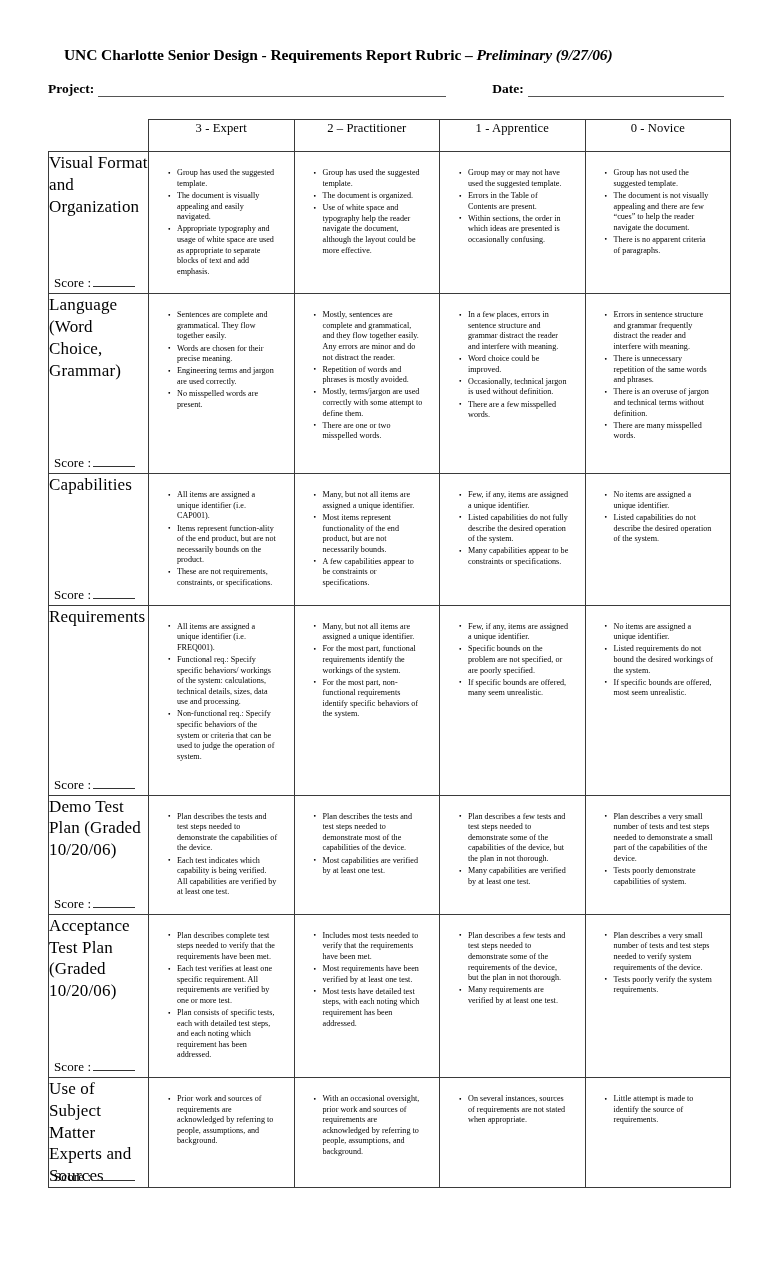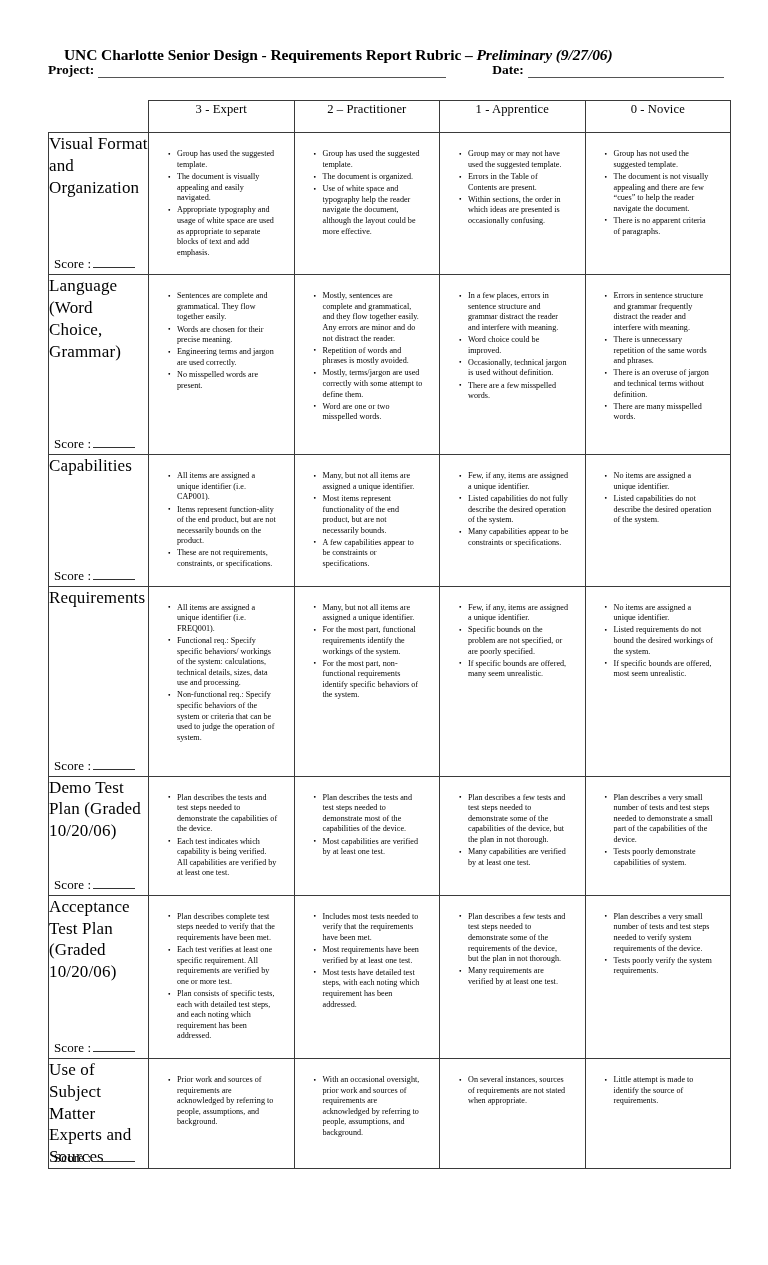--- a/index.html
+++ b/index.html
@@ -34,20 +34,21 @@
     padding: 0;
     line-height: 1.1;
   }
   .doc-title .ital {
     font-style: italic;
   }
 
   .field-row {
     display: flex;
     align-items: flex-end;
+    margin-top: 19px;
     font-size: 13.5px;
     font-weight: bold;
     line-height: 1.1;
   }
   .field-row.second { margin-top: 17px; }
 
   .field-label {
     white-space: nowrap;
     padding-right: 4px;
   }
@@ -225,21 +226,21 @@
                 <li>Words are chosen for their precise meaning.</li>
                 <li>Engineering terms and jargon are used correctly.</li>
                 <li>No misspelled words are present.</li>
               </ul>
             </td>
             <td class="desc">
               <ul class="bullets">
                 <li>Mostly, sentences are complete and grammatical, and they flow together easily.  Any errors are minor and do not distract the reader.</li>
                 <li>Repetition of words and phrases is mostly avoided.</li>
                 <li>Mostly, terms/jargon are used correctly with some attempt to define them.</li>
-                <li>Word are one or two misspelled words.</li>
+                <li>There are one or two misspelled words.</li>
               </ul>
             </td>
             <td class="desc">
               <ul class="bullets">
                 <li>In a few places, errors in sentence structure and grammar distract the reader and interfere with meaning.</li>
                 <li>Word choice could be improved.</li>
                 <li>Occasionally, technical jargon is used without definition.</li>
                 <li>There are a few misspelled words.</li>
               </ul>
             </td>

